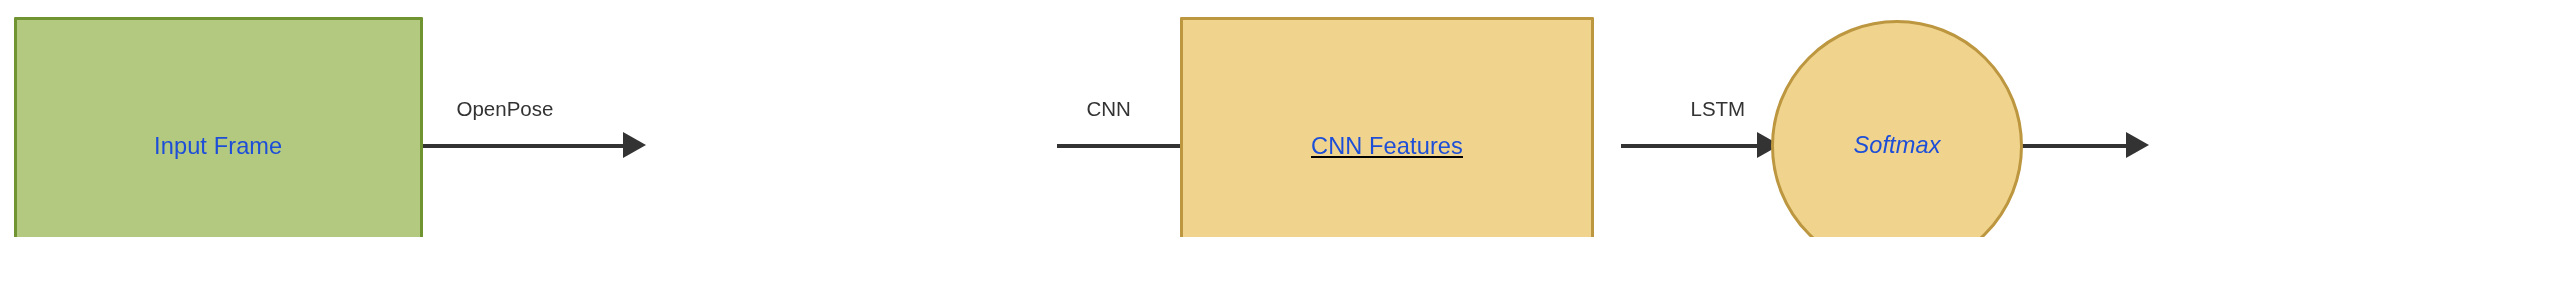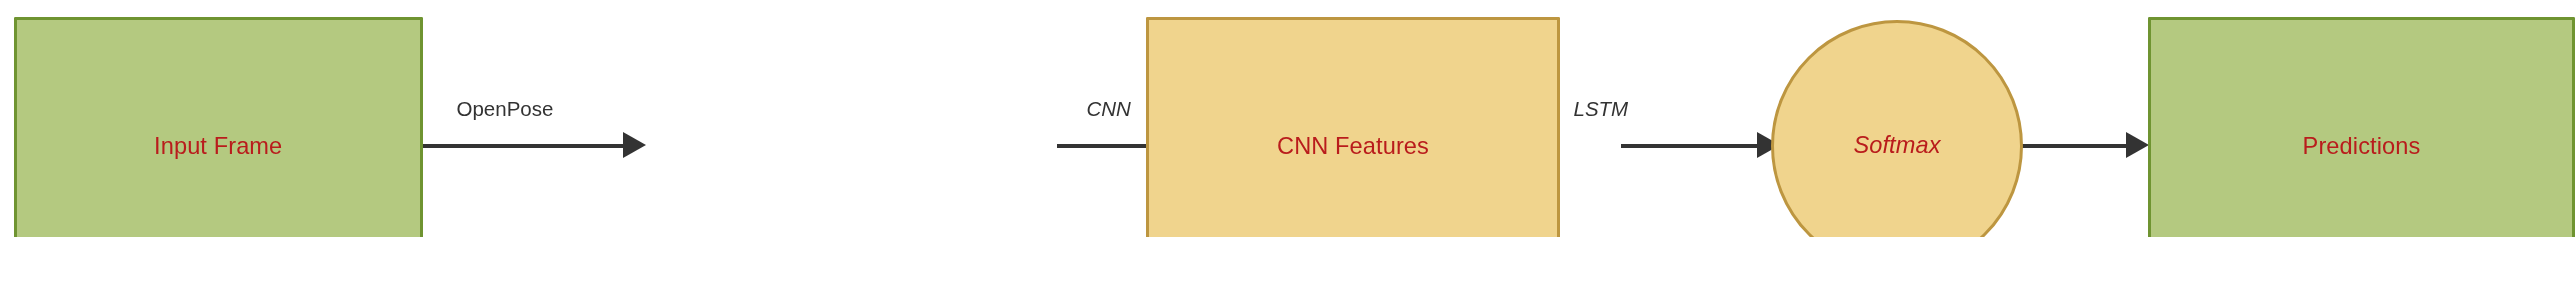--- a/index.html
+++ b/index.html
@@ -50,21 +50,21 @@
 
   .node-amber {
     background: #f0d48d;
     border-color: #bd9640;
   }
 
   .node-label {
     font-family: "Liberation Sans", sans-serif;
     font-size: 23.6px;
     font-weight: 400;
-    color: #b91c1c;
+    color: #1d4ed8;
     letter-spacing: 0.1px;
     line-height: 1.1;
     white-space: nowrap;
   }
 
   
   .edge {
     position: absolute;
     height: 3.7px;
     background: #333333;
@@ -95,40 +95,37 @@
 <body>
 
 <div id="diagram-canvas">
 
   <div class="edge" style="left:421px; top:144px; width:205px;"></div>
   <div class="edge-head" style="left:623px; top:132px;"></div>
   <div class="edge-label" style="left:454px; top:99px;">OpenPose</div>
 
   <div class="edge" style="left:1057px; top:144px; width:134px;"></div>
   <div class="edge-head" style="left:1188px; top:132px;"></div>
-  <div class="edge-label" style="left:1084px; top:99px;font-style:italic;">CNN</div>
+  <div class="edge-label" style="left:1084px; top:99px;">CNN</div>
 
   <div class="edge" style="left:1621px; top:144px; width:138px;"></div>
   <div class="edge-head" style="left:1757px; top:132px;"></div>
-  <div class="edge-label" style="left:1571px; top:99px;font-style:italic;">LSTM</div>
+  <div class="edge-label" style="left:1688px; top:99px;">LSTM</div>
 
   <div class="edge" style="left:2022px; top:144px; width:118px;"></div>
   <div class="edge-head" style="left:2126px; top:132px;"></div>
 
   <div class="node node-rect node-green" style="left:13.7px; top:17px; width:409px; height:259px;">
     <span class="node-label">Input Frame</span>
   </div>
 
 
-  <div class="node node-rect node-amber" style="left:1146px; top:17px; width:414px; height:259px;">
+  <div class="node node-rect node-amber" style="left:1180px; top:17px; width:414px; height:259px;text-decoration:underline;">
     <span class="node-label">CNN Features</span>
   </div>
 
   <div class="node node-circle node-amber" style="left:1771px; top:20px; width:252px; height:252px;">
     <span class="node-label">Softmax</span>
   </div>
 
-  <div class="node node-rect node-green" style="left:2148px; top:17px; width:427px; height:259px;">
-    <span class="node-label">Predictions</span>
-  </div>
 
 </div>
 
 
 </body></html>

